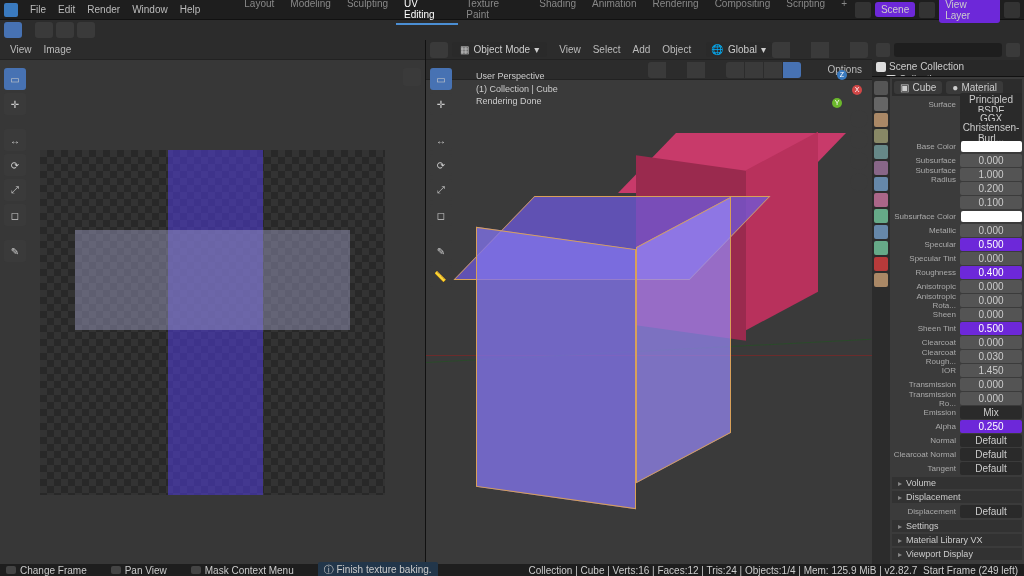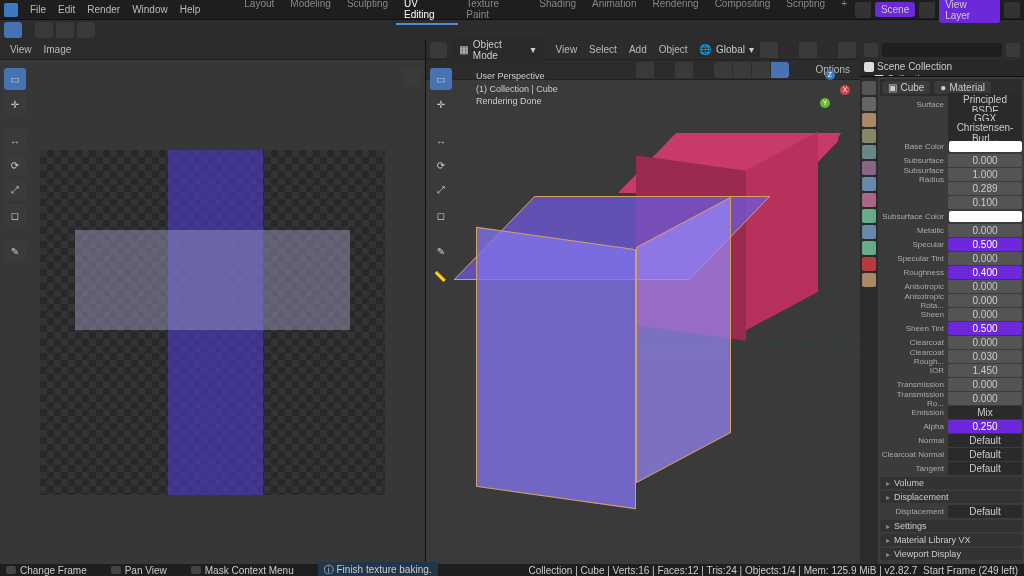--- a/index.html
+++ b/index.html
@@ -89,21 +89,21 @@
 .cb-top { position:absolute; left:18px; top:36px; width:236px; height:84px; background:rgba(110,90,220,0.75); transform:skewX(-44deg); border:1px solid #d8a05a; }
 .cb-left { position:absolute; left:0; top:78px; width:160px; height:260px; background:rgba(130,115,235,0.78); transform:skewY(8deg); border:1px solid #d8a05a; }
 .cb-right { position:absolute; left:160px; top:62px; width:95px; height:236px; background:rgba(150,135,245,0.72); transform:skewY(-28deg); border:1px solid #d8a05a; }
 
 .cube-red { position: absolute; left: 210px; top: 55px; width: 180px; height: 200px; }
 .cr-top { position:absolute; left:11px; top:18px; width:170px; height:60px; background:#c83a6a; transform:skewX(-44deg); }
 .cr-left { position:absolute; left:0; top:48px; width:110px; height:170px; background:#9a2a4e; transform:skewY(8deg); }
 .cr-right { position:absolute; left:110px; top:36px; width:72px; height:160px; background:#b8315c; transform:skewY(-28deg); }
 
 
-.right-col { width: 164px; display:flex; flex-direction:column; }
+.right-col { width: 152px; display:flex; flex-direction:column; }
 .outliner { height: 90px; background: #282828; border-bottom: 1px solid #111; overflow:hidden; }
 .outliner-header { height: 20px; background: #2c2c2c; display:flex; align-items:center; padding:0 4px; gap:4px; }
 .outliner-header .search { flex:1; background:#1e1e1e; border-radius:3px; height:14px; }
 .tree-item { display:flex; align-items:center; padding:1px 4px; gap:3px; font-size:9px; }
 .tree-item.indent1 { padding-left: 14px; }
 .tree-icon { width:10px; height:10px; border-radius:2px; }
 .ico-collection { background:#ddd; }
 .tree-eye { margin-left:auto; width:10px; height:10px; color:#888; }
 
 .properties { flex:1; background:#3b3b3b; display:flex; }
@@ -359,21 +359,21 @@
         <div class="prop-row">
             <div class="lbl">Subsurface</div>
             <div class="val">0.000</div>
           </div>
         <div class="prop-row">
             <div class="lbl">Subsurface Radius</div>
             <div class="val">1.000</div>
           </div>
         <div class="prop-row">
             <div class="lbl"></div>
-            <div class="val">0.289</div>
+            <div class="val">0.200</div>
           </div>
         <div class="prop-row">
             <div class="lbl"></div>
             <div class="val">0.100</div>
           </div>
         <div class="prop-row">
             <div class="lbl">Subsurface Color</div>
             <div class="swatch-w"></div>
           </div>
         <div class="prop-row">

